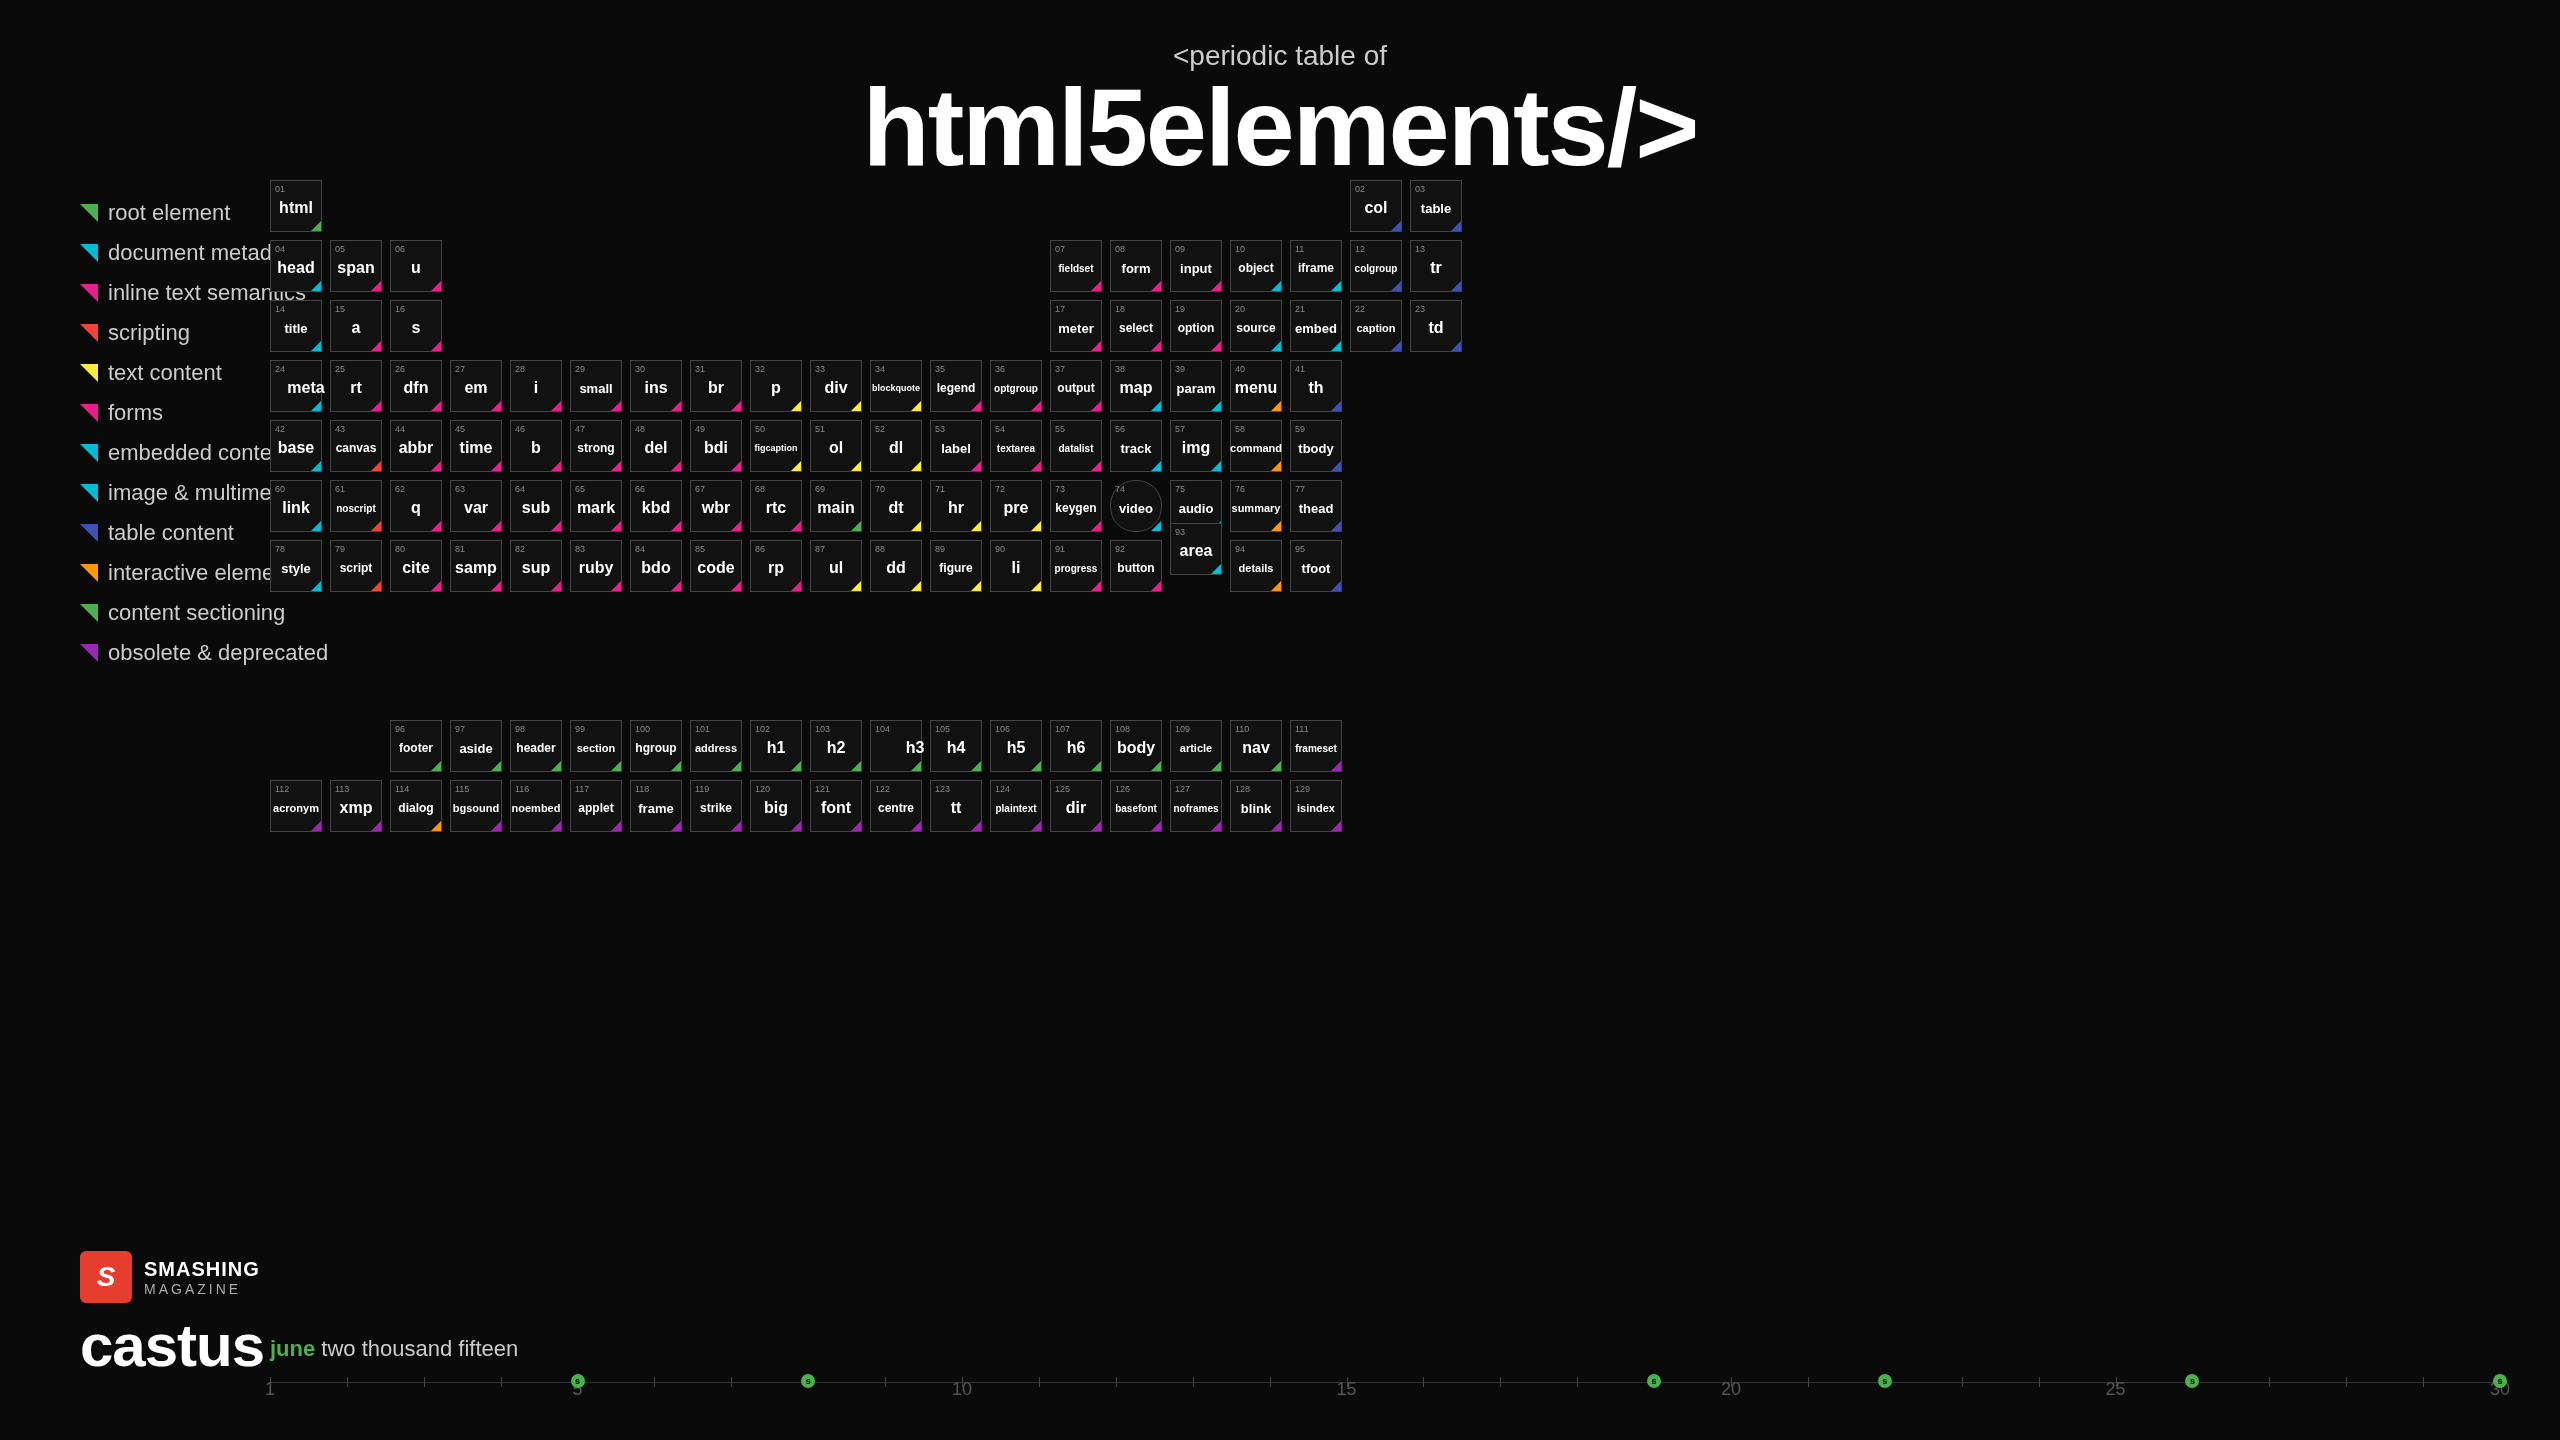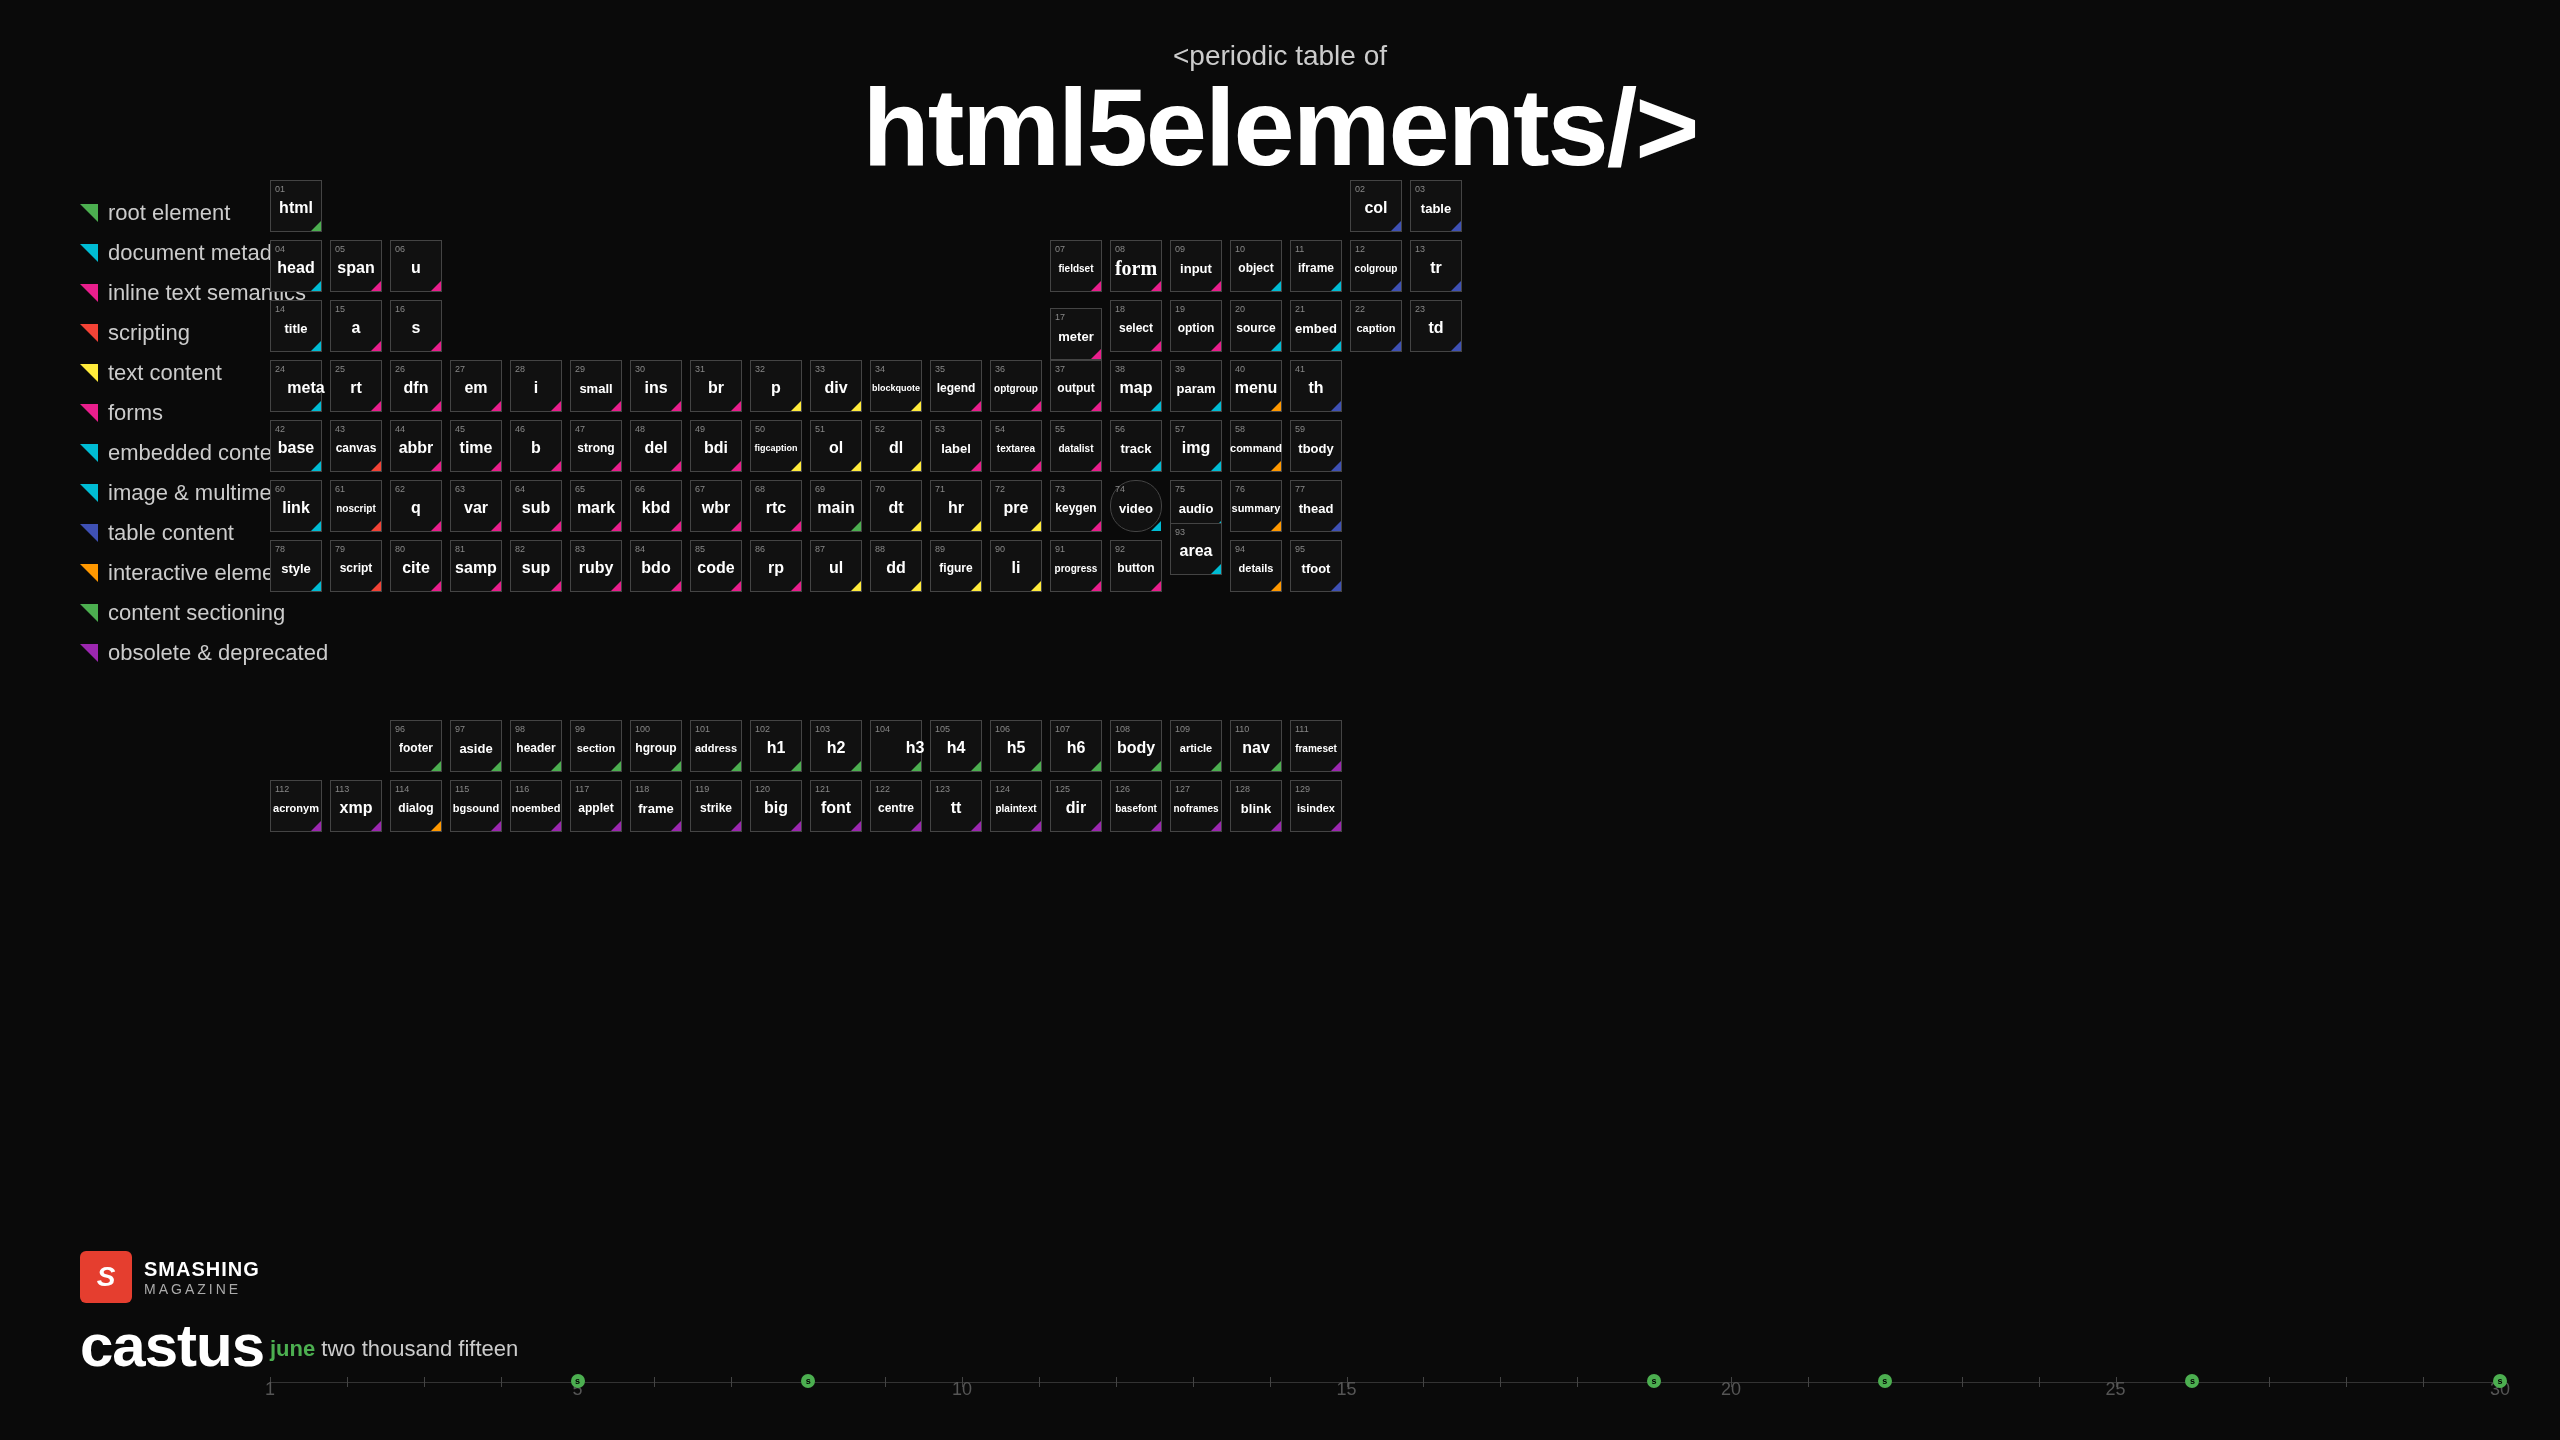--- a/index.html
+++ b/index.html
@@ -263,21 +263,21 @@
     <span class="element-symbol" style="font-size:16px;">u</span>
     <div class="element-corner" style="border-color: transparent transparent #e91e8c transparent;"></div>
   </div>
     <div class="element-cell" style="left: 780px; top: 60px;">
     <span class="element-number">07</span>
     <span class="element-symbol" style="font-size:10px;">fieldset</span>
     <div class="element-corner" style="border-color: transparent transparent #e91e8c transparent;"></div>
   </div>
     <div class="element-cell" style="left: 840px; top: 60px;">
     <span class="element-number">08</span>
-    <span class="element-symbol" style="font-size:20px;font-family:Liberation Serif, serif;">form</span>
+    <span class="element-symbol" style="font-size:13px;">form</span>
     <div class="element-corner" style="border-color: transparent transparent #e91e8c transparent;"></div>
   </div>
     <div class="element-cell" style="left: 900px; top: 60px;">
     <span class="element-number">09</span>
     <span class="element-symbol" style="font-size:13px;">input</span>
     <div class="element-corner" style="border-color: transparent transparent #e91e8c transparent;"></div>
   </div>
     <div class="element-cell" style="left: 960px; top: 60px;">
     <span class="element-number">10</span>
     <span class="element-symbol" style="font-size:12px;">object</span>
@@ -306,21 +306,21 @@
     <div class="element-cell" style="left: 60px; top: 120px;">
     <span class="element-number">15</span>
     <span class="element-symbol" style="font-size:16px;">a</span>
     <div class="element-corner" style="border-color: transparent transparent #e91e8c transparent;"></div>
   </div>
     <div class="element-cell" style="left: 120px; top: 120px;">
     <span class="element-number">16</span>
     <span class="element-symbol" style="font-size:16px;">s</span>
     <div class="element-corner" style="border-color: transparent transparent #e91e8c transparent;"></div>
   </div>
-    <div class="element-cell" style="left: 780px; top: 128px;">
+    <div class="element-cell" style="left: 780px; top: 120px;">
     <span class="element-number">17</span>
     <span class="element-symbol" style="font-size:13px;">meter</span>
     <div class="element-corner" style="border-color: transparent transparent #e91e8c transparent;"></div>
   </div>
     <div class="element-cell" style="left: 840px; top: 120px;">
     <span class="element-number">18</span>
     <span class="element-symbol" style="font-size:12px;">select</span>
     <div class="element-corner" style="border-color: transparent transparent #e91e8c transparent;"></div>
   </div>
     <div class="element-cell" style="left: 900px; top: 120px;">

